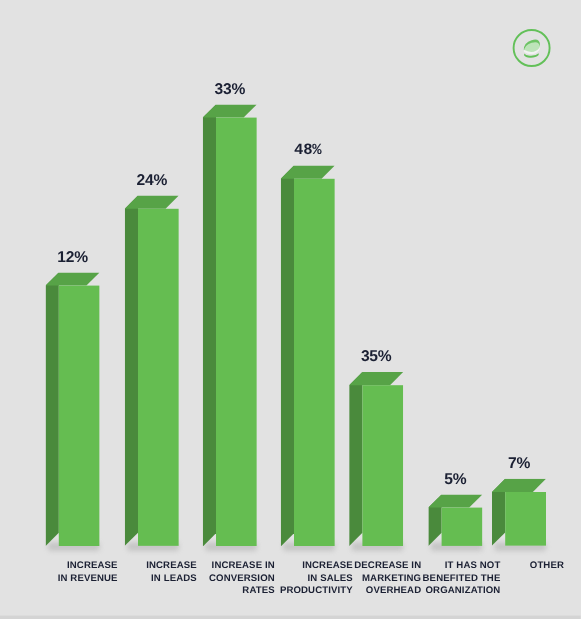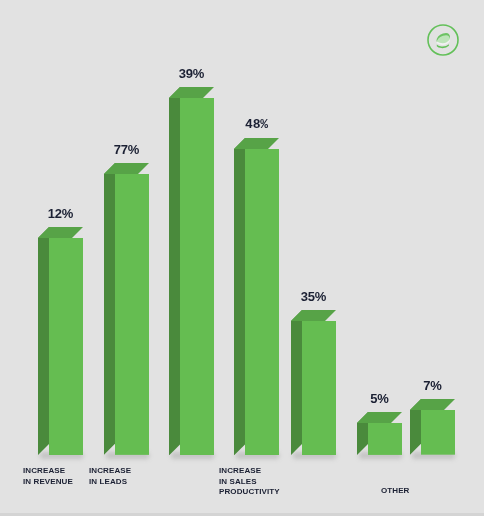--- a/index.html
+++ b/index.html
@@ -73,21 +73,21 @@
     font-weight: bold;
     color: #1b2033;
     letter-spacing: -0.2px;
     white-space: nowrap;
   }
 
   
   .cat-label {
     position: absolute;
     top: 466px;
-    text-align: left;
+    text-align: right;
     font-size: 8px;
     font-weight: bold;
     color: #1b2033;
     line-height: 10.5px;
     letter-spacing: 0.1px;
     text-transform: uppercase;
   }
 </style>
 </head>
 <body>
@@ -120,34 +120,39 @@
         <div>IN REVENUE</div>
       </div>
       <div class="bar-group" style="left: 104px; bottom: 61px; width: 45px; height: 291.867px;">
         <div class="bar-shadow" style="width: 43px;"></div>
         <svg width="45" height="291.8666666666667" style="position: absolute; left: 0px; bottom: 0px;">
           <polygon points="0,11 11,0 11,280.8666666666667 0,291.8666666666667" fill="#4a8a3c"></polygon>
           <polygon points="0,11 11,0 45,0 34,11" fill="#57a347"></polygon>
           <rect x="11" y="11" width="34" height="280.8666666666667" fill="#65bd51"></rect>
         </svg>
       </div>
-      <div class="value-label" style="left: 94px; width: 65px; top: 142.133px;">77%</div>
+      <div class="value-label" style="left: 94px; width: 65px; top: 142.133px;">24%</div>
       <div class="cat-label" style="left: 89px; width: 75px;">
         <div>INCREASE</div>
         <div>IN LEADS</div>
       </div>
       <div class="bar-group" style="left: 169px; bottom: 61px; width: 45px; height: 368.467px;">
         <div class="bar-shadow" style="width: 43px;"></div>
         <svg width="45" height="368.4666666666667" style="position: absolute; left: 0px; bottom: 0px;">
           <polygon points="0,11 11,0 11,357.4666666666667 0,368.4666666666667" fill="#4a8a3c"></polygon>
           <polygon points="0,11 11,0 45,0 34,11" fill="#57a347"></polygon>
           <rect x="11" y="11" width="34" height="357.4666666666667" fill="#65bd51"></rect>
         </svg>
       </div>
-      <div class="value-label" style="left: 159px; width: 65px; top: 65.5333px;">39%</div>
+      <div class="value-label" style="left: 159px; width: 65px; top: 65.5333px;">33%</div>
+      <div class="cat-label" style="left: 154px; width: 75px;">
+        <div>INCREASE IN</div>
+        <div>CONVERSION</div>
+        <div>RATES</div>
+      </div>
       <div class="bar-group" style="left: 234px; bottom: 61px; width: 45px; height: 317.4px;">
         <div class="bar-shadow" style="width: 43px;"></div>
         <svg width="45" height="317.40000000000003" style="position: absolute; left: 0px; bottom: 0px;">
           <polygon points="0,11 11,0 11,306.40000000000003 0,317.40000000000003" fill="#4a8a3c"></polygon>
           <polygon points="0,11 11,0 45,0 34,11" fill="#57a347"></polygon>
           <rect x="11" y="11" width="34" height="306.40000000000003" fill="#65bd51"></rect>
         </svg>
       </div>
       <div class="value-label" style="left: 224px; width: 65px; top: 116.6px; font-family: Liberation Mono, monospace;">48%</div>
       <div class="cat-label" style="left: 219px; width: 75px;">
@@ -157,37 +162,47 @@
       </div>
       <div class="bar-group" style="left: 291px; bottom: 61px; width: 45px; height: 145.05px;">
         <div class="bar-shadow" style="width: 43px;"></div>
         <svg width="45" height="145.04999999999998" style="position: absolute; left: 0px; bottom: 0px;">
           <polygon points="0,11 11,0 11,134.04999999999998 0,145.04999999999998" fill="#4a8a3c"></polygon>
           <polygon points="0,11 11,0 45,0 34,11" fill="#57a347"></polygon>
           <rect x="11" y="11" width="34" height="134.04999999999998" fill="#65bd51"></rect>
         </svg>
       </div>
       <div class="value-label" style="left: 281px; width: 65px; top: 288.95px;">35%</div>
+      <div class="cat-label" style="left: 276px; width: 75px;">
+        <div>DECREASE IN</div>
+        <div>MARKETING</div>
+        <div>OVERHEAD</div>
+      </div>
       <div class="bar-group" style="left: 357px; bottom: 61px; width: 45px; height: 42.9167px;">
         <div class="bar-shadow" style="width: 43px;"></div>
         <svg width="45" height="42.916666666666664" style="position: absolute; left: 0px; bottom: 0px;">
           <polygon points="0,11 11,0 11,31.916666666666664 0,42.916666666666664" fill="#4a8a3c"></polygon>
           <polygon points="0,11 11,0 45,0 34,11" fill="#57a347"></polygon>
           <rect x="11" y="11" width="34" height="31.916666666666664" fill="#65bd51"></rect>
         </svg>
       </div>
       <div class="value-label" style="left: 347px; width: 65px; top: 391.083px;">5%</div>
+      <div class="cat-label" style="left: 342px; width: 75px;">
+        <div>IT HAS NOT</div>
+        <div>BENEFITED THE</div>
+        <div>ORGANIZATION</div>
+      </div>
       <div class="bar-group" style="left: 410px; bottom: 61px; width: 45px; height: 55.6833px;">
         <div class="bar-shadow" style="width: 43px;"></div>
         <svg width="45" height="55.68333333333334" style="position: absolute; left: 0px; bottom: 0px;">
           <polygon points="0,11 11,0 11,44.68333333333334 0,55.68333333333334" fill="#4a8a3c"></polygon>
           <polygon points="0,11 11,0 45,0 34,11" fill="#57a347"></polygon>
           <rect x="11" y="11" width="34" height="44.68333333333334" fill="#65bd51"></rect>
         </svg>
       </div>
       <div class="value-label" style="left: 400px; width: 65px; top: 378.317px;">7%</div>
-      <div class="cat-label" style="left: 381px; width: 75px; margin-top: 20px;">
+      <div class="cat-label" style="left: 395px; width: 75px;">
         <div>OTHER</div>
       </div>
     </div>
 
   <div class="bottom-edge"></div>
 </div>
 
 </body></html>

